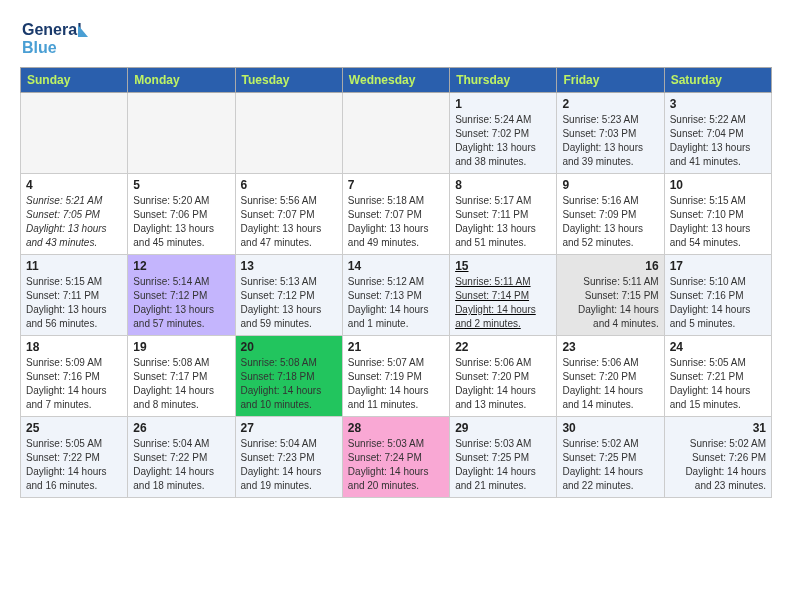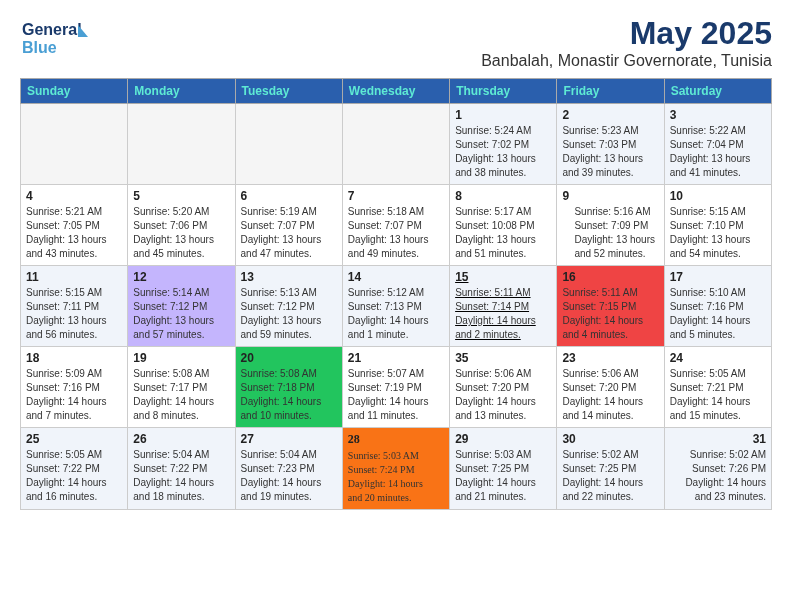--- a/index.html
+++ b/index.html
@@ -4,45 +4,41 @@
   <style>
     * { box-sizing: border-box; margin: 0; padding: 0; }
     body { font-family: Arial, sans-serif; background: #fff; width: 792px; min-height: 612px; }
     .page { width: 792px; padding: 15px 20px; }
     .header { display: flex; align-items: flex-start; justify-content: space-between; margin-bottom: 8px; }
     .logo-wrapper { display: flex; align-items: center; gap: 4px; }
     .title-block { text-align: right; }
     .main-title { font-size: 32px; font-weight: bold; color: #1a3a6b; }
     .subtitle { font-size: 16px; color: #333; font-weight: 500; }
     .calendar { width: 100%; border-collapse: collapse; font-size: 11px; }
-    .calendar th { background: #2a5fad; color: #5eead4; text-align: left; padding: 5px 6px; font-size: 12px; border: 1px solid #aaa; }
+    .calendar th { background: #2a5fad; color: #bef264; text-align: left; padding: 5px 6px; font-size: 12px; border: 1px solid #aaa; }
     .calendar td { border: 1px solid #ccc; vertical-align: top; padding: 4px 5px; width: calc(100%/7); min-height: 75px; }
     .day-number { font-weight: bold; font-size: 12px; color: #222; display: block; margin-bottom: 2px; }
     .day-info { font-size: 10px; color: #333; line-height: 1.4; }
     .empty { background: #f5f5f5; }
     tr:nth-child(odd) td:not(.empty) { background: #f0f4fa; }
     tr:nth-child(even) td:not(.empty) { background: #ffffff; }
     .header-row th { background: #2a5fad; }
   </style>
 </head>
 <body>
 
 <div class="page">
   <div class="header">
     <div class="logo-wrapper">
         <svg width="70" height="44" viewBox="0 0 70 44">
           <text x="2" y="20" font-size="16" font-weight="bold" fill="#1a3a6b">General</text>
           <text x="2" y="38" font-size="16" font-weight="bold" fill="#4a9fd4">Blue</text>
           <polygon points="58,10 68,22 58,22" fill="#4a9fd4"></polygon>
         </svg>
       </div>
-    <div class="title-block">
-      <div class="main-title">May 2025</div>
-      <div class="subtitle">Banbalah, Monastir Governorate, Tunisia</div>
-    </div>
   </div>
 
   <table class="calendar">
     <thead>
       <tr class="header-row">
         <th>Sunday</th>
         <th>Monday</th>
         <th>Tuesday</th>
         <th>Wednesday</th>
         <th>Thursday</th>
@@ -74,56 +70,56 @@
             <span class="day-number">3</span>
             <div class="day-info" style="white-space: pre-line;">Sunrise: 5:22 AM
 Sunset: 7:04 PM
 Daylight: 13 hours
 and 41 minutes.</div>
           </td>
         </tr>
         <tr>
           <td style="background: rgb(255, 255, 255);">
             <span class="day-number">4</span>
-            <div class="day-info" style="white-space: pre-line;">Sunrise: 5:21 AM
+            <div class="day-info" style="white-space: pre-line; font-style: italic;">Sunrise: 5:21 AM
 Sunset: 7:05 PM
 Daylight: 13 hours
 and 43 minutes.</div>
           </td>
           <td style="background: rgb(255, 255, 255);">
             <span class="day-number">5</span>
             <div class="day-info" style="white-space: pre-line;">Sunrise: 5:20 AM
 Sunset: 7:06 PM
 Daylight: 13 hours
 and 45 minutes.</div>
           </td>
           <td style="background: rgb(255, 255, 255);">
             <span class="day-number">6</span>
-            <div class="day-info" style="white-space: pre-line;">Sunrise: 5:19 AM
+            <div class="day-info" style="white-space: pre-line;">Sunrise: 5:56 AM
 Sunset: 7:07 PM
 Daylight: 13 hours
 and 47 minutes.</div>
           </td>
           <td style="background: rgb(255, 255, 255);">
             <span class="day-number">7</span>
             <div class="day-info" style="white-space: pre-line;">Sunrise: 5:18 AM
 Sunset: 7:07 PM
 Daylight: 13 hours
 and 49 minutes.</div>
           </td>
           <td style="background: rgb(255, 255, 255);">
             <span class="day-number">8</span>
             <div class="day-info" style="white-space: pre-line;">Sunrise: 5:17 AM
-Sunset: 10:08 PM
+Sunset: 7:11 PM
 Daylight: 13 hours
 and 51 minutes.</div>
           </td>
           <td style="background: rgb(255, 255, 255);">
             <span class="day-number">9</span>
-            <div class="day-info" style="white-space: pre-line; margin-left: 12px;">Sunrise: 5:16 AM
+            <div class="day-info" style="white-space: pre-line;">Sunrise: 5:16 AM
 Sunset: 7:09 PM
 Daylight: 13 hours
 and 52 minutes.</div>
           </td>
           <td style="background: rgb(255, 255, 255);">
             <span class="day-number">10</span>
             <div class="day-info" style="white-space: pre-line;">Sunrise: 5:15 AM
 Sunset: 7:10 PM
 Daylight: 13 hours
 and 54 minutes.</div>
@@ -158,21 +154,21 @@
 Daylight: 14 hours
 and 1 minute.</div>
           </td>
           <td style="background: rgb(240, 244, 250); text-decoration: underline;">
             <span class="day-number">15</span>
             <div class="day-info" style="white-space: pre-line;">Sunrise: 5:11 AM
 Sunset: 7:14 PM
 Daylight: 14 hours
 and 2 minutes.</div>
           </td>
-          <td style="background: #ef4444;">
+          <td style="background: #e5e5e5; text-align: right;">
             <span class="day-number">16</span>
             <div class="day-info" style="white-space: pre-line;">Sunrise: 5:11 AM
 Sunset: 7:15 PM
 Daylight: 14 hours
 and 4 minutes.</div>
           </td>
           <td style="background: rgb(240, 244, 250);">
             <span class="day-number">17</span>
             <div class="day-info" style="white-space: pre-line;">Sunrise: 5:10 AM
 Sunset: 7:16 PM
@@ -203,21 +199,21 @@
 and 10 minutes.</div>
           </td>
           <td style="background: rgb(255, 255, 255);">
             <span class="day-number">21</span>
             <div class="day-info" style="white-space: pre-line;">Sunrise: 5:07 AM
 Sunset: 7:19 PM
 Daylight: 14 hours
 and 11 minutes.</div>
           </td>
           <td style="background: rgb(255, 255, 255);">
-            <span class="day-number">35</span>
+            <span class="day-number">22</span>
             <div class="day-info" style="white-space: pre-line;">Sunrise: 5:06 AM
 Sunset: 7:20 PM
 Daylight: 14 hours
 and 13 minutes.</div>
           </td>
           <td style="background: rgb(255, 255, 255);">
             <span class="day-number">23</span>
             <div class="day-info" style="white-space: pre-line;">Sunrise: 5:06 AM
 Sunset: 7:20 PM
 Daylight: 14 hours
@@ -246,21 +242,21 @@
 Daylight: 14 hours
 and 18 minutes.</div>
           </td>
           <td style="background: rgb(240, 244, 250);">
             <span class="day-number">27</span>
             <div class="day-info" style="white-space: pre-line;">Sunrise: 5:04 AM
 Sunset: 7:23 PM
 Daylight: 14 hours
 and 19 minutes.</div>
           </td>
-          <td style="background: #f97316; font-family: Liberation Serif, serif;">
+          <td style="background: #f9a8d4;">
             <span class="day-number">28</span>
             <div class="day-info" style="white-space: pre-line;">Sunrise: 5:03 AM
 Sunset: 7:24 PM
 Daylight: 14 hours
 and 20 minutes.</div>
           </td>
           <td style="background: rgb(240, 244, 250);">
             <span class="day-number">29</span>
             <div class="day-info" style="white-space: pre-line;">Sunrise: 5:03 AM
 Sunset: 7:25 PM

